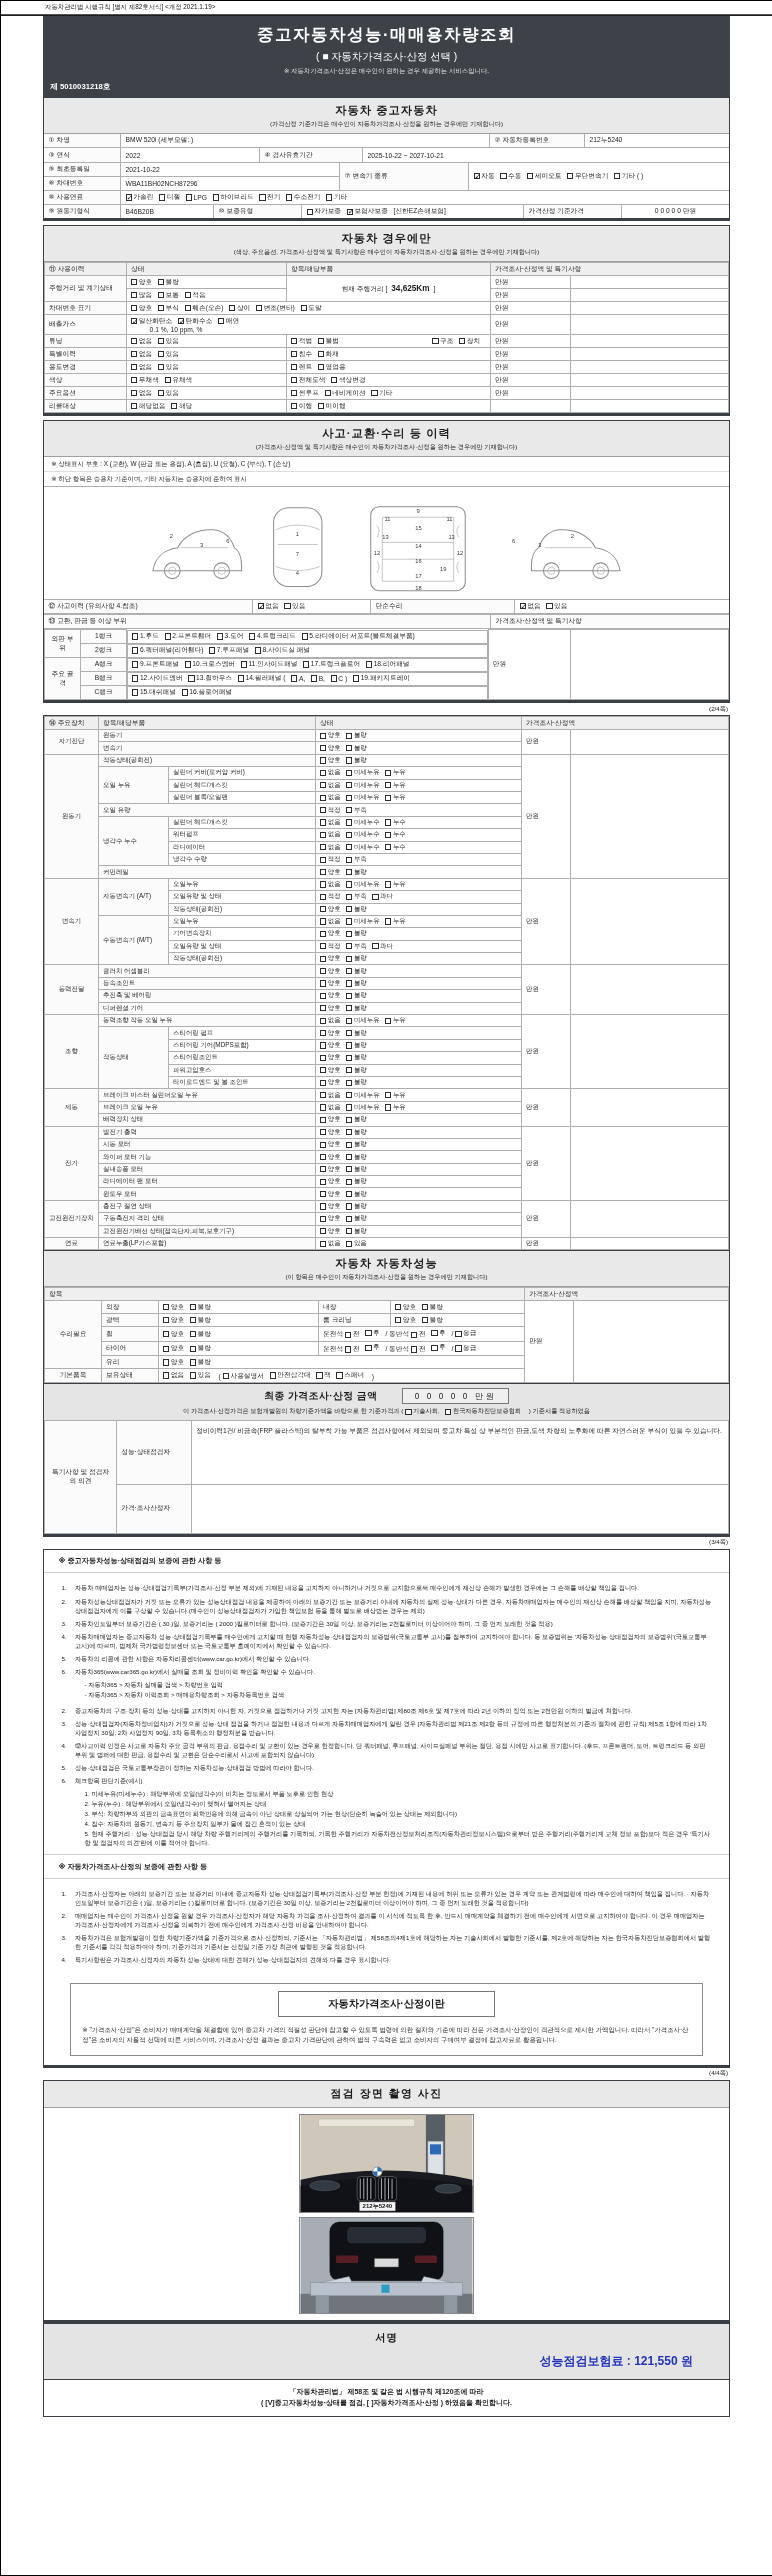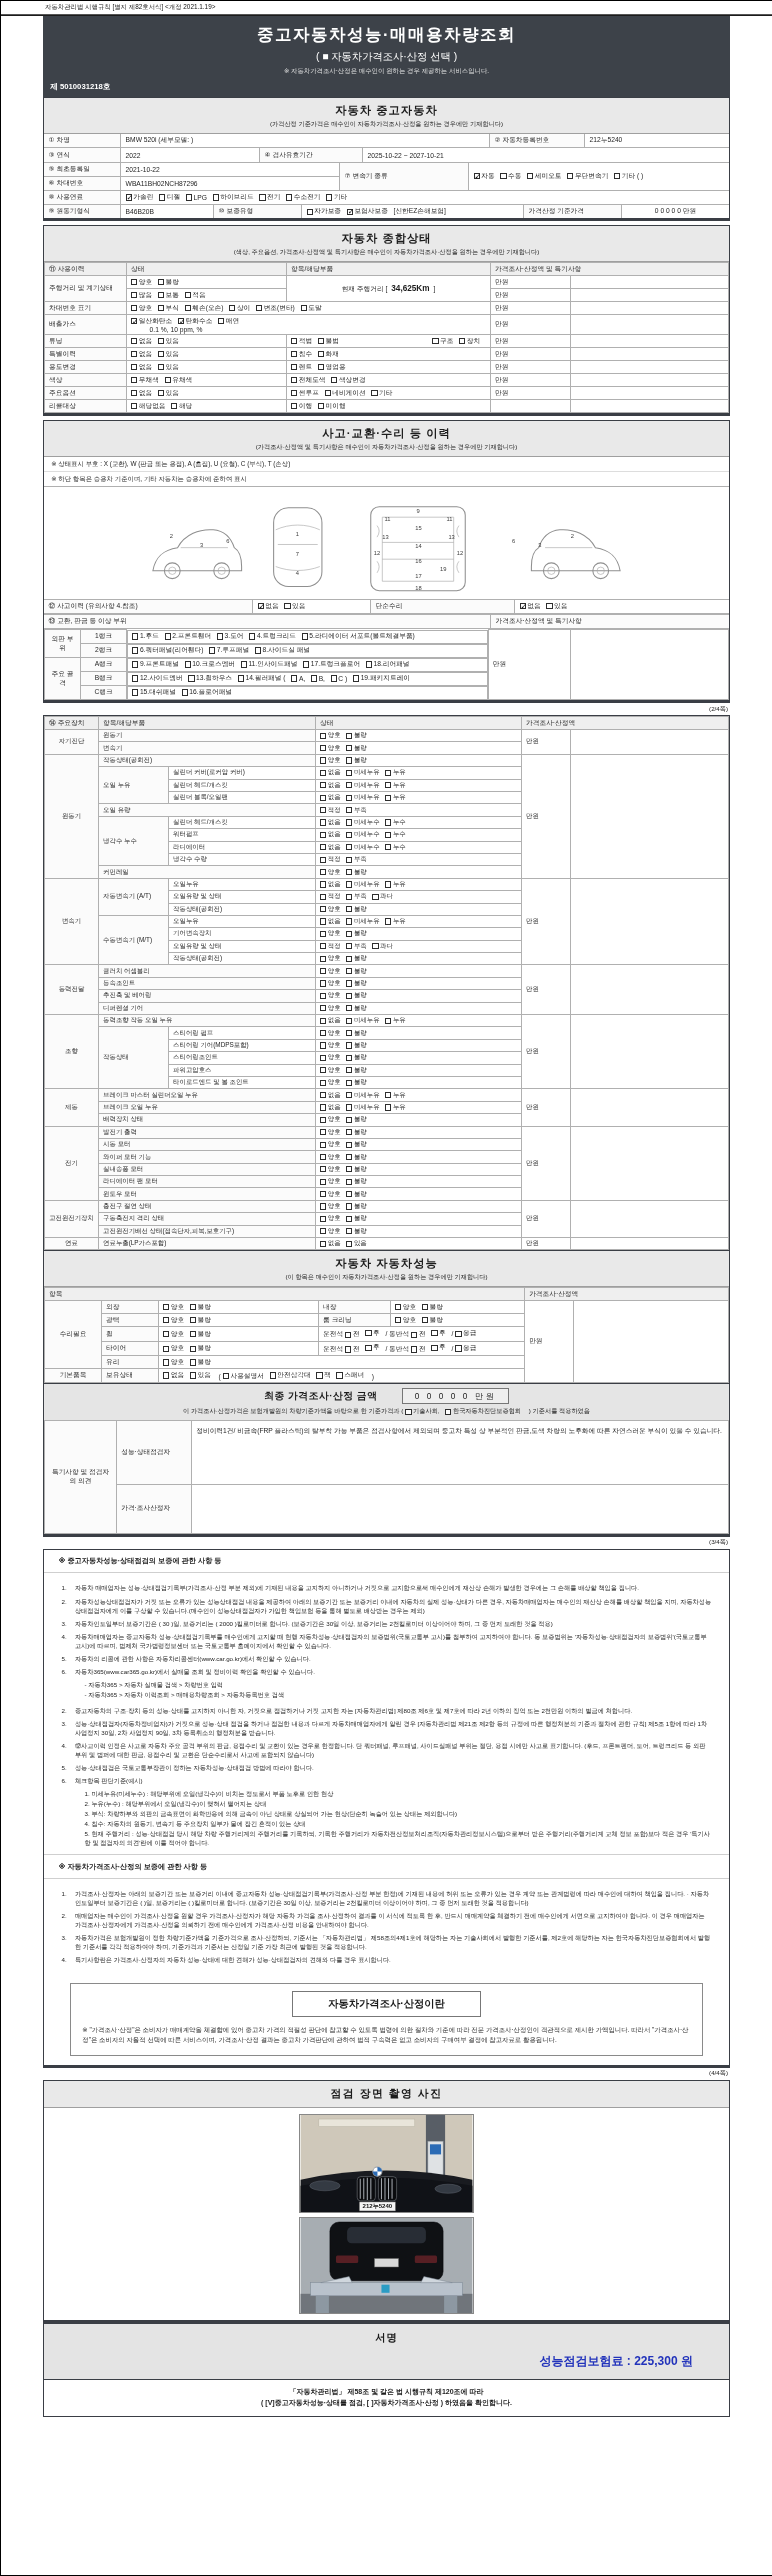--- a/index.html
+++ b/index.html
@@ -60,21 +60,21 @@
   .final-note { font-size:6.2px; margin-top:3.1px; display:flex; justify-content:center; align-items:center; flex-wrap:wrap; }
   
   .notice-head { text-align:center; font-size:10.3px; font-weight:bold; background:#e9e9e9; padding:4.6px 0; border-bottom:0.5px solid #9f9f9f; }
   .notice-sec { font-size:7.2px; font-weight:bold; padding:6.2px 14.4px; border-bottom:0.5px solid #cfcfcf; }
   .notice-body { padding:7.2px 17.5px 5.2px; }
   .nitem { display:flex; margin:4.1px 0; line-height:1.45; font-size:6.2px; }
   .nnum { flex:0 0 13.4px; }
   .ntext { flex:1; }
   .nsub { margin:1px 0 1px 23px; font-size:6.2px; line-height:1.45; }
   .pricing-box { margin:8.2px 26px 9.3px; border:0.5px solid #8a8a8a; padding:7.2px 11.3px 8.2px; }
-  .pricing-box .pb-title { width:189px; margin:0 auto 7.2px; border:0.5px solid #777; text-align:center;
+  .pricing-box .pb-title { width:217px; margin:0 auto 7.2px; border:0.5px solid #777; text-align:center;
         font-size:10.3px; font-weight:bold; padding:5.2px 0; }
   .pricing-box .pb-body { font-size:6.4px; line-height:1.7; }
   
   .photo-band { background:#e9e9e9; text-align:center; font-size:10.8px; font-weight:bold; letter-spacing:1.5px;
         padding:6.2px 0; border-bottom:0.5px solid #9f9f9f; }
   .photo-area { display:flex; flex-direction:column; align-items:center; padding:6.2px 0 5.2px; gap:4.1px; }
   .photo { border:0.5px solid #888; display:block; }
   
   .sig { margin:0 42px; border:1px solid #3a3e45; background:#e4e4e4; padding:7.2px 20.6px 9.3px; }
   .sig-title { text-align:center; font-size:10.3px; font-weight:bold; letter-spacing:1px; }
@@ -202,21 +202,21 @@
       </div>
       <div class="fc lab" style="flex:0 0 98px">가격산정 기준가격</div>
       <div class="fc grow price" style="justify-content:center">0 0 0 0 0 만원</div>
     </div>
   </div>
 
   <div class="gap"></div>
 
   <div class="blk">
     <div class="band-title">
-      <h2>자동차 종합상태</h2>
+      <h2>자동차 경우에만</h2>
       <div class="sub">(색상, 주요옵션, 가격조사·산정액 및 특기사항은 매수인이 자동차가격조사·산정을 원하는 경우에만 기재합니다)</div>
     </div>
     <table class="frm">
       <colgroup>
           <col style="width:82px">
           <col style="width:160px">
           <col style="width:204px">
           <col style="width:80px">
           <col style="width:158px">
         </colgroup>
@@ -1502,21 +1502,21 @@
         <polygon points="300,128 244,116 238,128" fill="#cfd6dd" stroke="#7c8894"></polygon>
         <rect x="160" y="132" width="16" height="16" fill="#2b9cc4"></rect>
         <rect x="30" y="154" width="26" height="34" fill="#8d98a2"></rect>
         <rect x="284" y="154" width="26" height="34" fill="#8d98a2"></rect>
       </svg>
     </div>
   </div>
 
   <div class="sig">
     <div class="sig-title">서명</div>
-    <div class="sig-fee">성능점검보험료 : 225,300 원</div>
+    <div class="sig-fee">성능점검보험료 : 121,550 원</div>
   </div>
   <div class="confirm">
     <div>「자동차관리법」 제58조 및 같은 법 시행규칙 제120조에 따라</div>
     <div>( [V]중고자동차성능·상태를 점검, [  ]자동차가격조사·산정 ) 하였음을 확인합니다.</div>
   </div>
 
 </div>
 
 
 </body></html>

